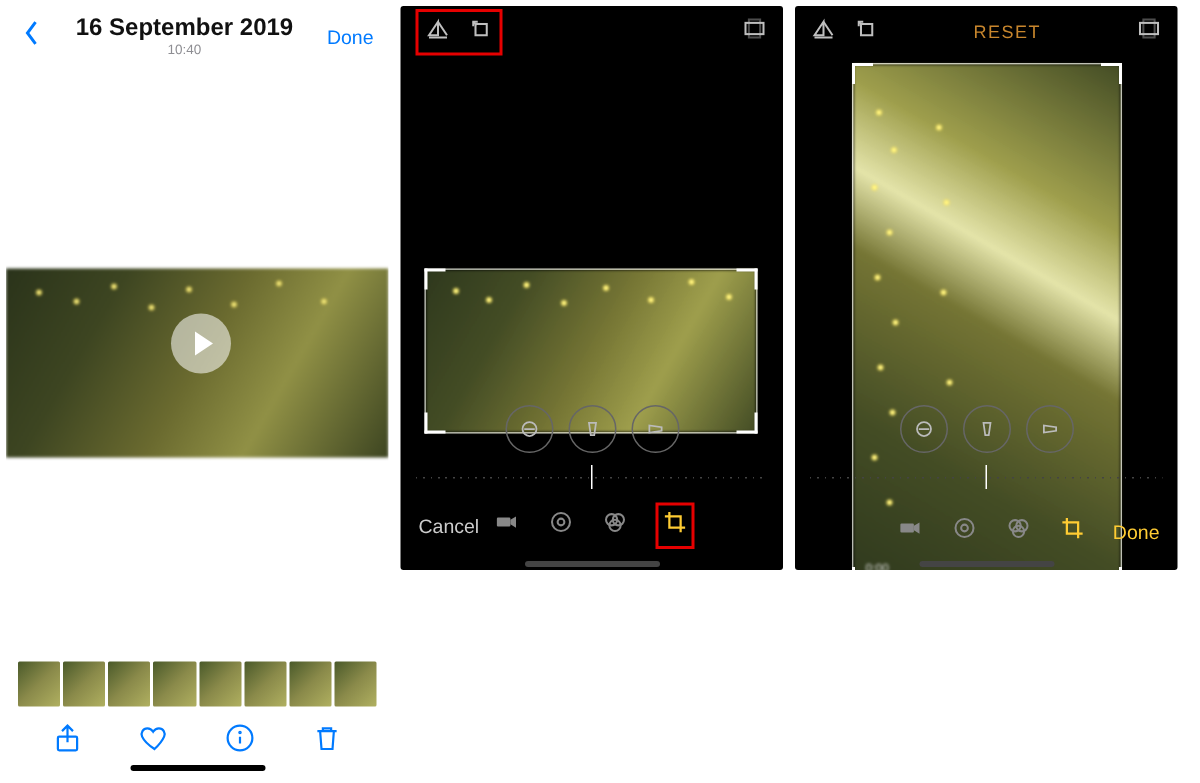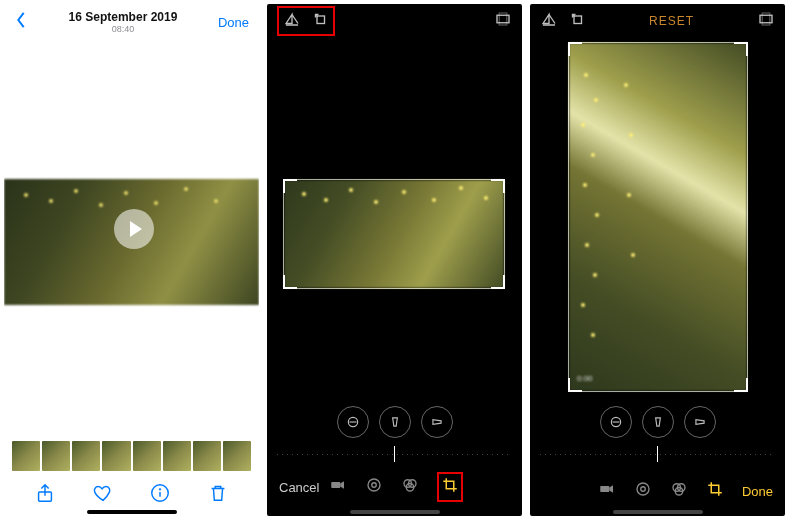--- a/index.html
+++ b/index.html
@@ -1,25 +1,25 @@
 <!DOCTYPE html>
 <html><head>
 <meta charset="utf-8">
 <style>
   *{box-sizing:border-box;margin:0;padding:0}
   body{background:#fff;font-family:-apple-system,Helvetica,Arial,sans-serif;width:800px;height:522px;overflow:hidden}
   .row{display:flex;gap:8px;padding:4px}
   .phone{position:relative;border-radius:2px;overflow:hidden}
   .ph1{width:255px;height:512px;background:#fff}
-  .ph2,.ph3{width:255px;height:512px;background:#000}
+  .ph2,.ph3{width:255px;height:376px;background:#000}
   
   .p1-head{display:flex;align-items:center;justify-content:space-between;padding:6px 10px 2px}
   .back svg{width:14px;height:18px}
   .datebox{text-align:center;flex:1}
-  .date{font-size:12px;font-weight:600;color:#111}
+  .date{font-size:16px;font-weight:600;color:#111}
   .time{font-size:9px;color:#8e8e93}
   .edit{color:#007aff;font-size:13px}
   .p1-canvas{position:absolute;top:175px;left:0;width:255px;height:126px;background:linear-gradient(120deg,#2a331a 0%,#3d4521 25%,#6a6a2f 50%,#909045 70%,#3d4521 100%);filter:blur(1px)}
   .lights{position:absolute;inset:0;}
   .dot{position:absolute;width:4px;height:4px;border-radius:50%;background:radial-gradient(#fffb99,#c9b02f);}
   .playbtn{position:absolute;top:205px;left:110px;width:40px;height:40px;border-radius:50%;background:rgba(255,255,255,.55);display:flex;align-items:center;justify-content:center}
   .playbtn::after{content:"";border-left:12px solid #fff;border-top:8px solid transparent;border-bottom:8px solid transparent;margin-left:3px}
   .thumbs{position:absolute;bottom:45px;left:8px;right:8px;height:30px;display:flex;gap:2px}
   .thumb{flex:1;background:linear-gradient(135deg,#4a5a2a,#8a8a4a,#b0b060);border-radius:1px}
   .p1-bottom{position:absolute;bottom:8px;left:0;right:0;display:flex;justify-content:space-around;align-items:center;padding:0 12px}
@@ -60,21 +60,21 @@
 
   <div class="phone ph1">
     <div class="p1-head">
       <span class="back">
         <svg viewBox="0 0 12 20" fill="none" stroke="#007aff" stroke-width="2.2">
             <polyline points="9,2 3,10 9,18"></polyline>
           </svg>
       </span>
       <div class="datebox">
         <div class="date">16 September 2019</div>
-        <div class="time">08:40</div>
+        <div class="time">10:40</div>
       </div>
       <span class="edit">Done</span>
     </div>
 
     <div class="p1-canvas">
       <div class="lights">
         <div class="dot" style="top:14px;left:20px"></div>
           <div class="dot" style="top:20px;left:45px"></div>
         <div class="dot" style="top:10px;left:70px"></div>
           <div class="dot" style="top:24px;left:95px"></div>

